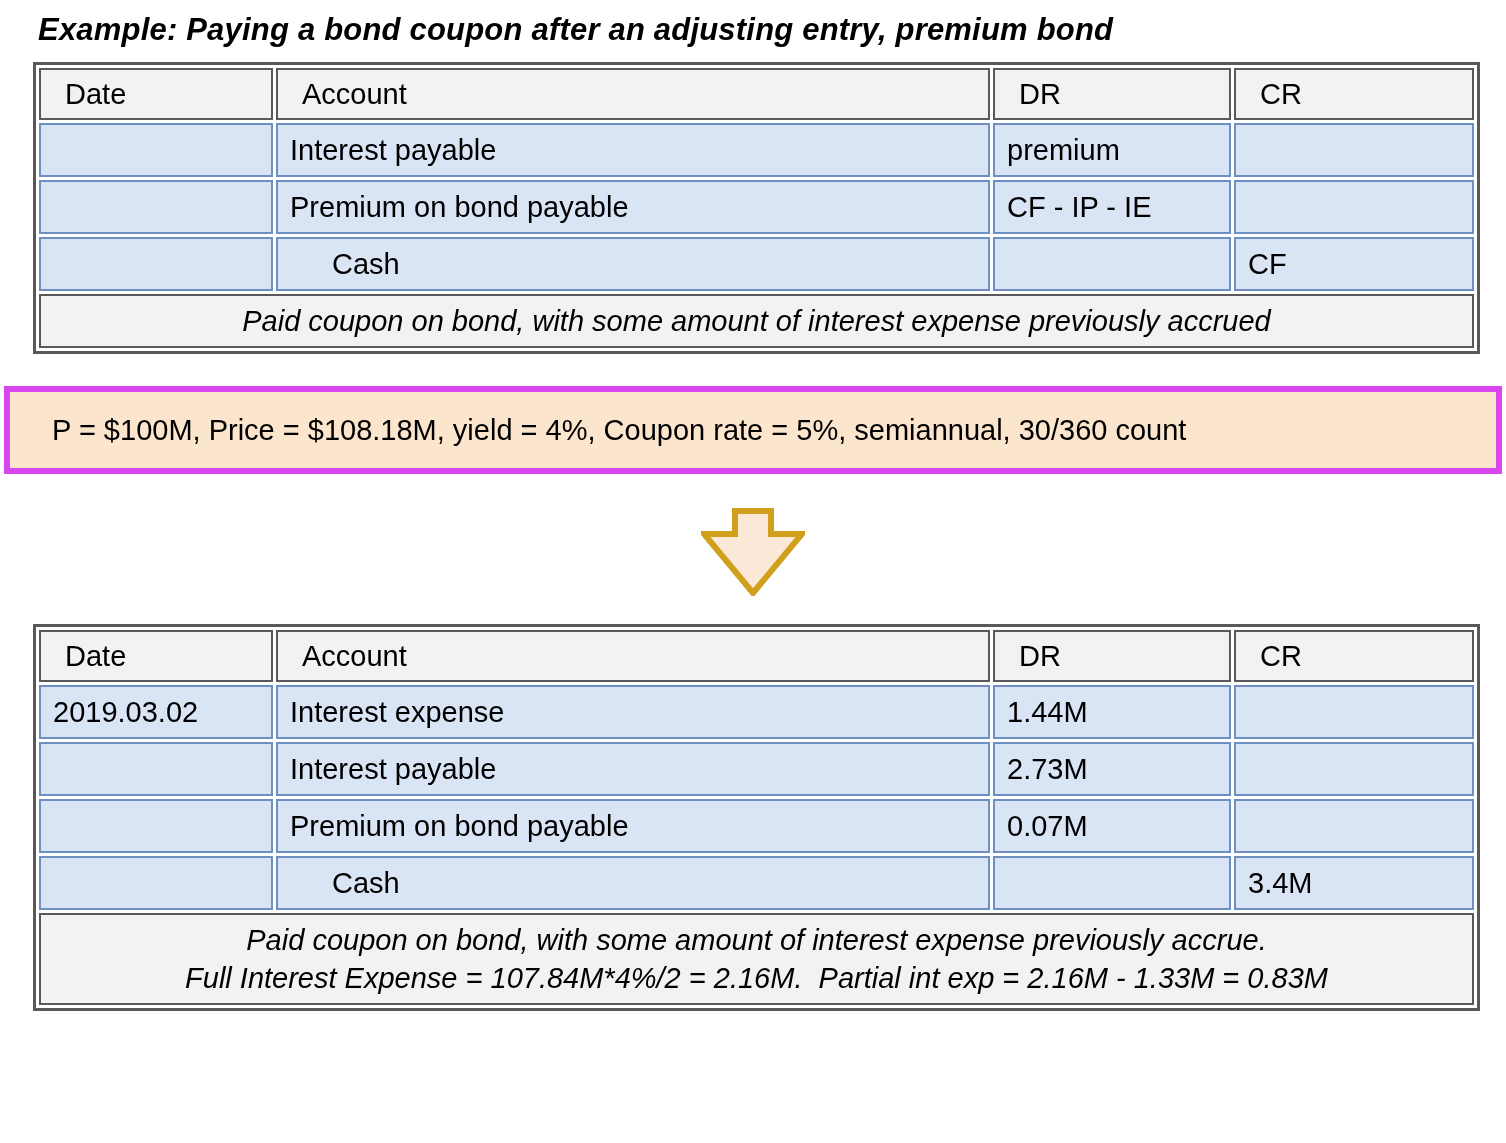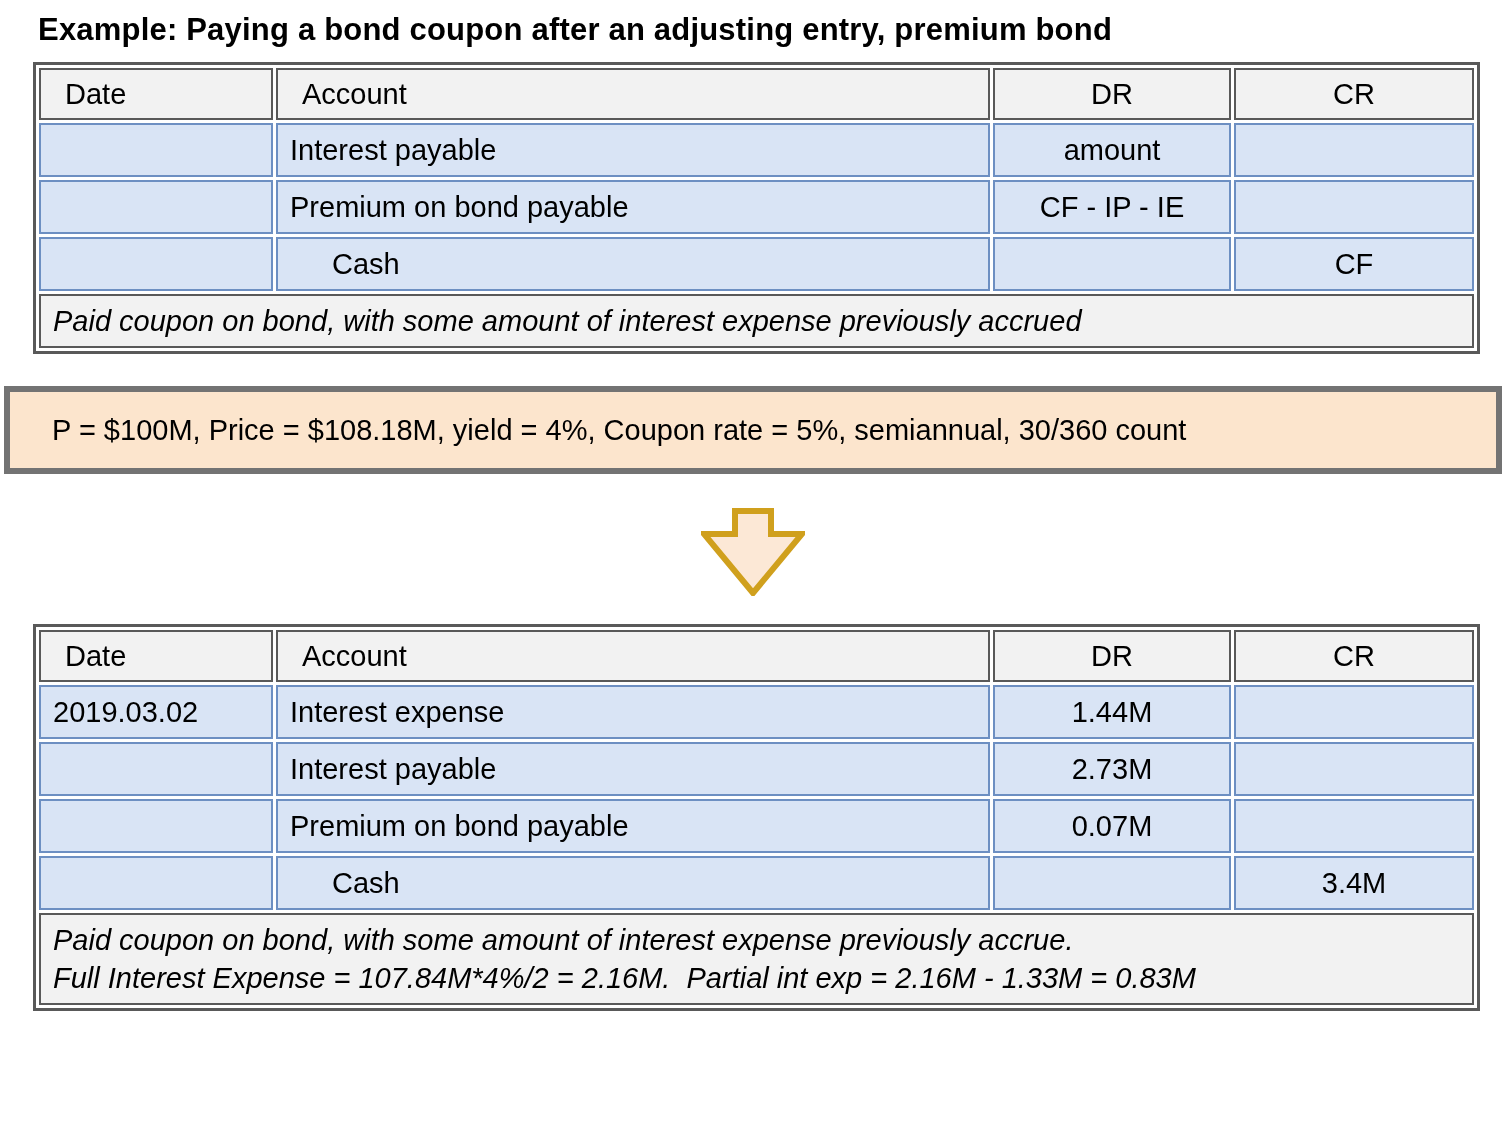--- a/index.html
+++ b/index.html
@@ -14,20 +14,21 @@
     height: 1143px;
     overflow: hidden;
     box-sizing: border-box;
     padding-top: 8px;
   }
   .title {
     margin: 4px 20px 14px 38px;
     font-size: 31px;
     font-weight: bold;
     letter-spacing: 0.2px;
+    font-style: italic;
   }
   table.journal {
     border-collapse: separate;
     border-spacing: 3px;
     table-layout: fixed;
     width: 1444px;
     margin-left: 33px;
     background: #ffffff;
     border: 3px solid #595959;
   }
@@ -50,30 +51,30 @@
     vertical-align: middle;
   }
   table.journal td.note {
     background: #f2f2f2;
     border: 2px solid #595959;
     font-size: 29px;
     line-height: 38px;
     padding: 6px 12px;
     font-style: italic;
     vertical-align: middle;
-    text-align: left;
+    text-align: center;
   }
   .al { text-align: left; }
-  .ar { text-align: center; margin-top: 11px; }
+  .ar { text-align: left; margin-top: 11px; }
   .pre { white-space: pre-line; line-height: 38px; }
   .prewrap { white-space: pre-wrap; }
   .indent { padding-left: 54px !important; }
   .assumption {
     margin: 32px 4px 0 4px;
-    border: 6px solid #737373;
+    border: 6px solid #d946ef;
     background: #fce5cd;
     padding: 20px 10px 20px 42px;
     font-size: 29px;
     line-height: 36px;
   }
   .arrow-wrap {
     margin-top: 34px;
     margin-bottom: 28px;
     height: 88px;
     display: flex;
@@ -101,21 +102,21 @@
         <th class="al">Date</th>
         <th class="al">Account</th>
         <th class="ar">DR</th>
         <th class="ar">CR</th>
       </tr>
     </thead>
     <tbody>
       <tr>
         <td class="cell al"></td>
         <td class="cell al">Interest payable</td>
-        <td class="cell ar">amount</td>
+        <td class="cell ar">premium</td>
         <td class="cell ar"></td>
       </tr>
       <tr>
         <td class="cell al"></td>
         <td class="cell al">Premium on bond payable</td>
         <td class="cell ar">CF - IP - IE</td>
         <td class="cell ar"></td>
       </tr>
       <tr>
         <td class="cell al"></td>

